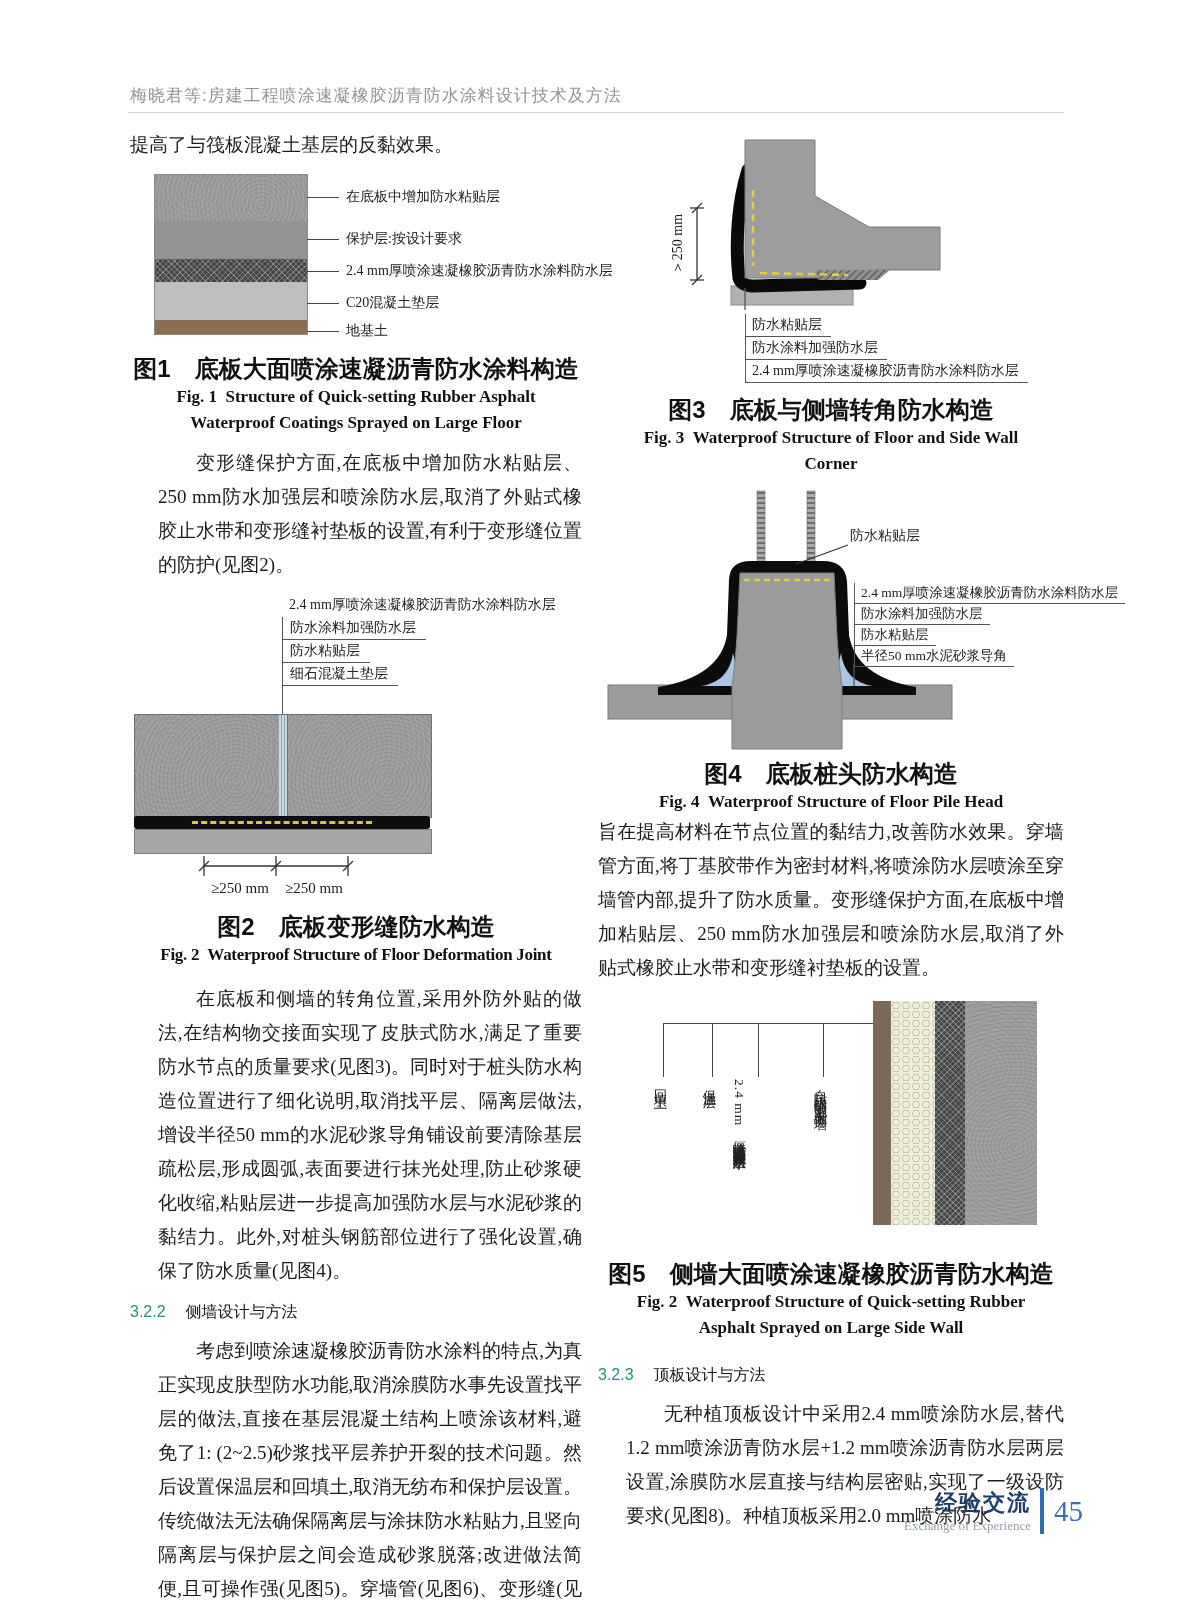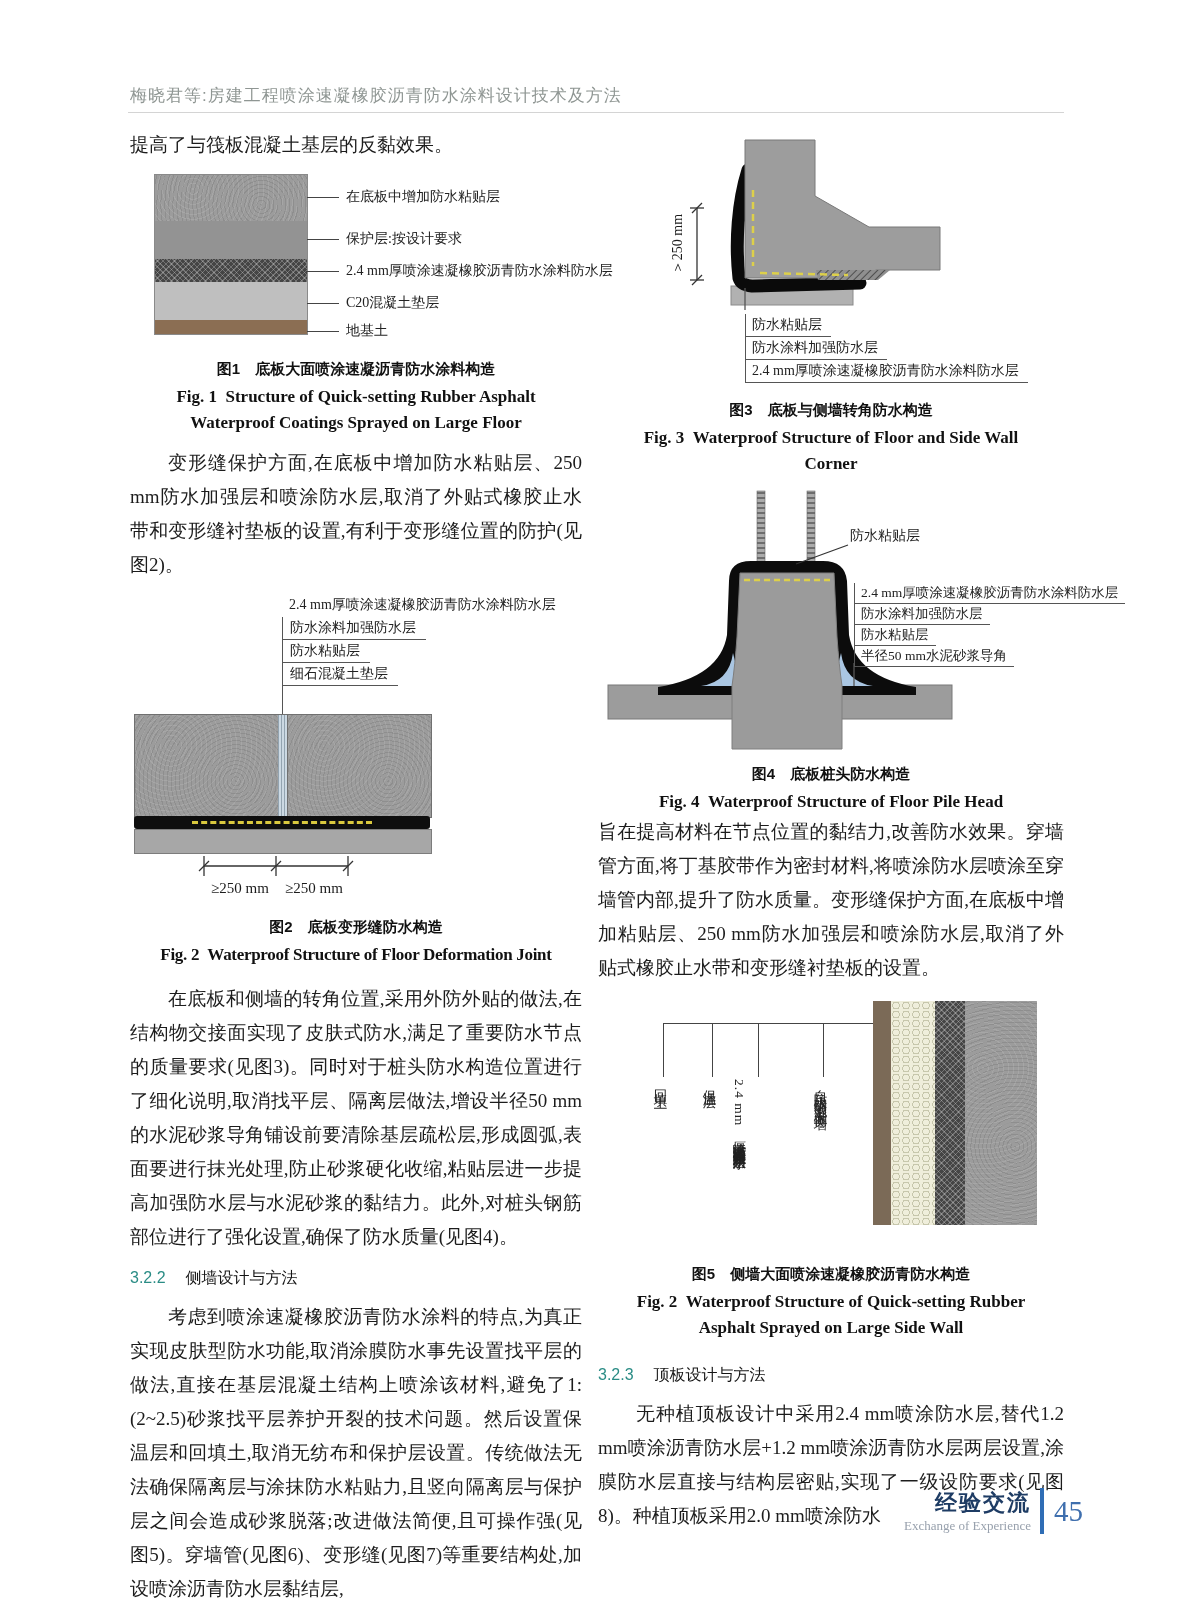--- a/index.html
+++ b/index.html
@@ -10,23 +10,23 @@
   .running-head{position:absolute;top:84px;left:130px;width:932px;text-align:left;
     font-family:"Liberation Sans",sans-serif;font-size:17px;color:#8f9693;letter-spacing:1px;}
   .head-rule{position:absolute;top:112px;left:128px;width:936px;border-top:1.5px solid #d4d4d4;}
 
   
   .col{position:absolute;top:128px;}
   .col-left{left:130px;width:452px;}
   .col-right{left:598px;width:466px;}
 
   .para{font-size:19px;line-height:34px;text-align:justify;margin:0 0 4px 0;}
-  .indent{text-indent:2em;}
-
-  .cap-zh{font-family:"Liberation Sans",sans-serif;font-weight:700;font-size:15px;
+  .indent{text-indent:2em;margin-left:28px;}
+
+  .cap-zh{font-family:"Liberation Sans",sans-serif;font-weight:700;font-size:24px;
     text-align:center;margin-top:12px;line-height:30px;color:#111;}
   .cap-en{font-family:"Liberation Serif",serif;font-weight:700;font-size:17px;
     text-align:center;line-height:26px;color:#111;}
 
   .sec-head{margin:8px 0 6px 0;font-size:16px;line-height:32px;}
   .sec-num{color:#2a8c85;font-family:"Liberation Sans",sans-serif;}
   .sec-title{font-family:"Liberation Sans",sans-serif;color:#151515;margin-left:20px;}
 
   
   .concrete{background-color:#9c9c9c;

